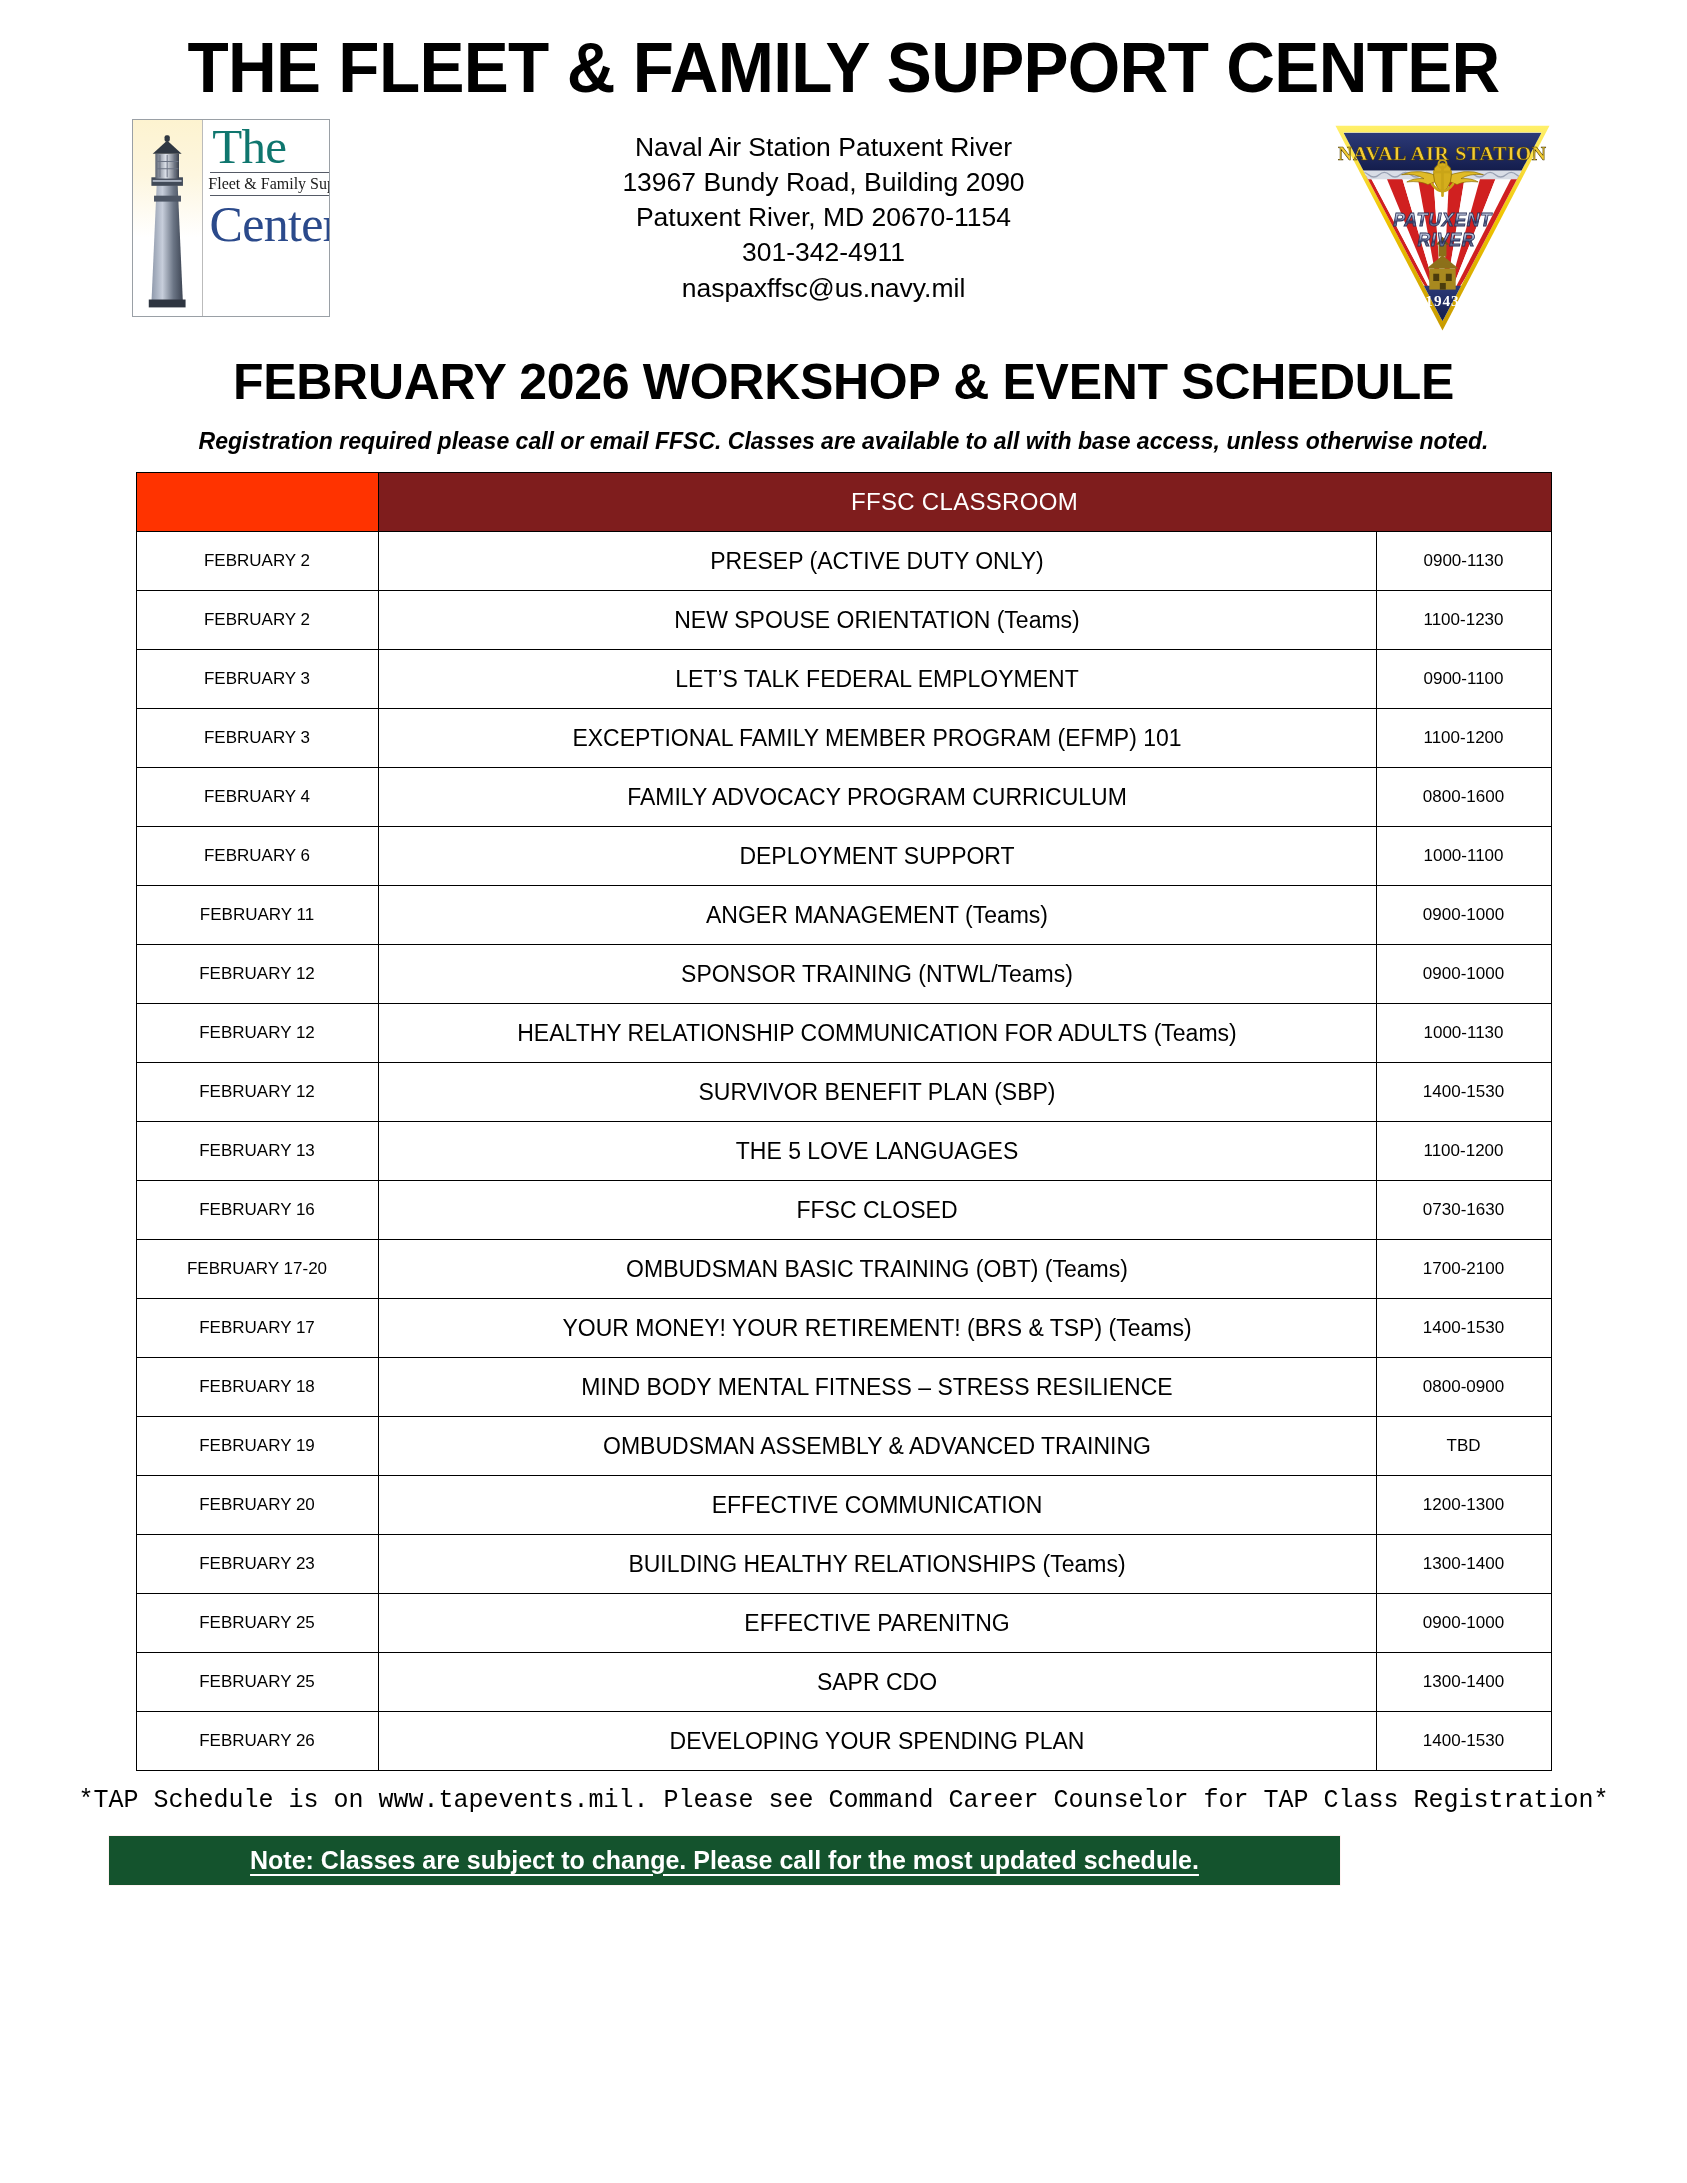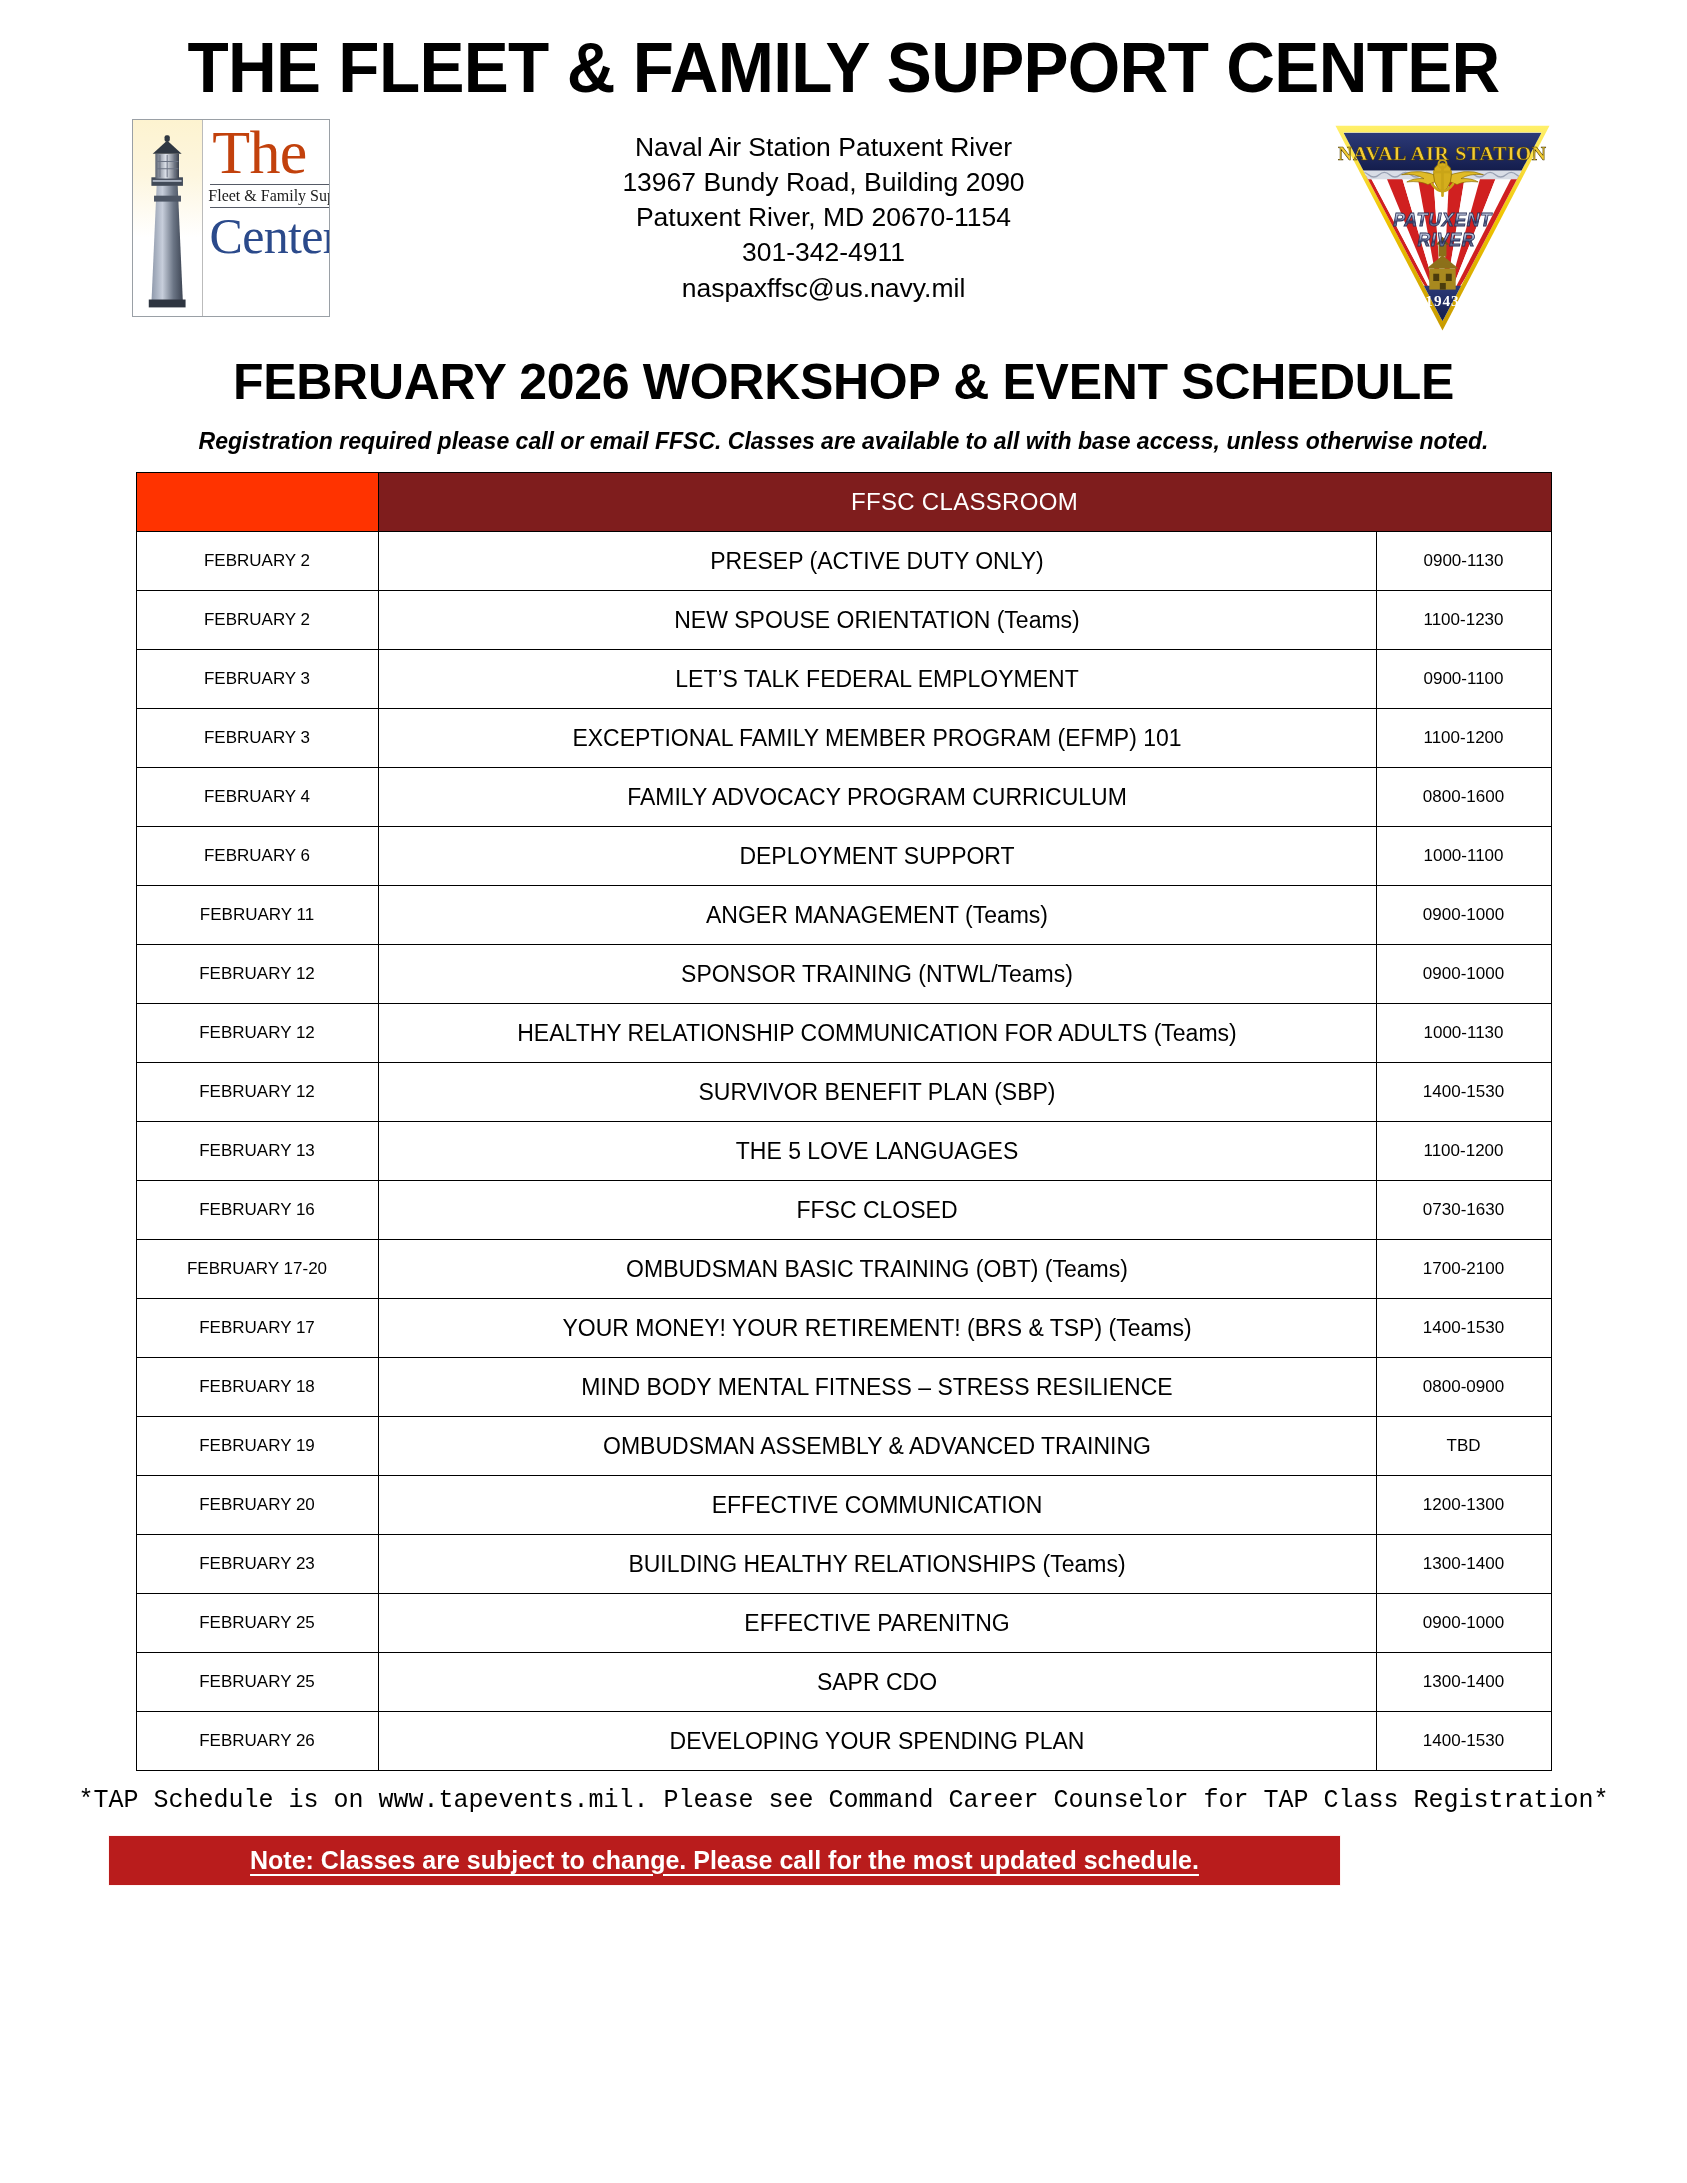--- a/index.html
+++ b/index.html
@@ -66,22 +66,22 @@
     flex: 1;
     position: relative;
     padding: 2.6px 4px 2.6px 5.3px;
     box-sizing: border-box;
     display: flex;
     flex-direction: column;
     justify-content: flex-start;
   }
   .lg-the {
     font-family: "Liberation Serif", serif;
-    color: #c2410c;
-    font-size: 62px;
+    color: #0f766e;
+    font-size: 49px;
     line-height: 0.92;
     margin-top: 1.3px;
     margin-left: 4px;
     letter-spacing: -0.7px;
   }
   .lg-rule {
     border-top: 1.3px solid #555a66;
     margin: 2.6px 1.3px 2px 1.3px;
   }
   .lg-sub {
@@ -182,21 +182,21 @@
   .tap-note {
     text-align: center;
     font-family: Liberation Mono, monospace;
     font-size: 25px;
     margin-top: 14.6px;
     white-space: nowrap;
   }
   .red-banner {
     width: 1231px;
     margin: 21px 0 0 109px;
-    background: #b91c1c;
+    background: #14532d;
     height: 49px;
     display: flex;
     align-items: center;
     justify-content: center;
     box-shadow: 0 0 0 0.7px rgba(255,200,200,0.35);
   }
   .red-banner span {
     color: #ffffff;
     font-family: "Liberation Sans Narrow", "Liberation Sans", sans-serif;
     font-weight: bold;

